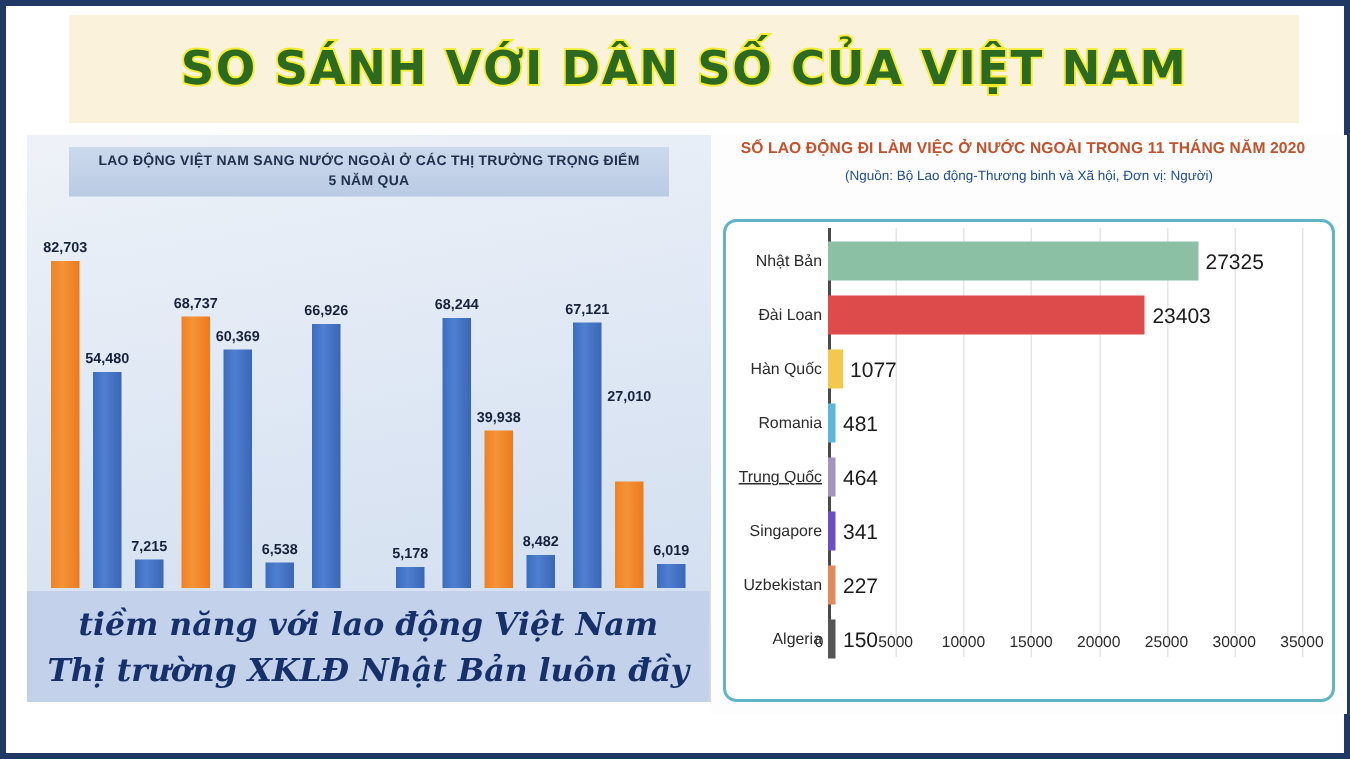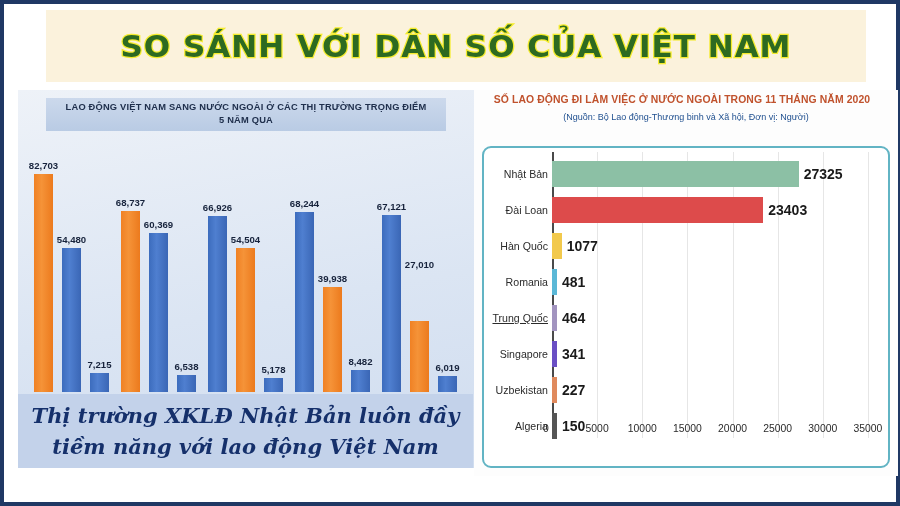--- a/index.html
+++ b/index.html
@@ -110,21 +110,21 @@
     position:absolute;top:0;bottom:0;width:1px;background:#e6e6e6;
   }
   .axisline{
     position:absolute;top:0;bottom:0;width:2px;background:#4a4a4a;left:0;
   }
   .hrow{
     position:absolute;left:0;right:0;display:flex;align-items:center;
   }
   .hbar{height:26px;}
   .hval{
-    font-size:14px;font-weight:bold;color:#1a1a1a;margin-left:5px;white-space:nowrap;
+    font-size:14px;font-weight:normal;color:#1a1a1a;margin-left:5px;white-space:nowrap;
   }
   .hcat{
     position:absolute;width:62px;text-align:right;
     font-size:10.6px;color:#2b2b2b;white-space:nowrap;
   }
   .xtick{
     position:absolute;bottom:4px;font-size:10.4px;color:#2b2b2b;
     transform:translateX(-50%);white-space:nowrap;
   }
 </style>
@@ -173,24 +173,20 @@
           <div class="bar-val">6,538</div>
           <div class="bar-rect blue" style="height: 17.2338px;"></div>
         </div>
         <div class="bar-cat" style="left: 152px; width: 33px;">Hàn Quốc</div>
         <div class="grp-label" style="left: 103px; width: 75px;">Năm 2018</div>
         <div class="bar-slot" style="left: 190px; width: 19px;">
           <div class="bar-val">66,926</div>
           <div class="bar-rect blue" style="height: 176.413px;"></div>
         </div>
         <div class="bar-cat" style="left: 183px; width: 33px;">Đài Loan</div>
-        <div class="bar-slot" style="left: 218px; width: 19px;">
-          <div class="bar-val">54,504</div>
-          <div class="bar-rect orange" style="height: 143.669px;"></div>
-        </div>
         <div class="bar-cat" style="left: 211px; width: 33px;">Nhật Bản</div>
         <div class="bar-slot" style="left: 246px; width: 19px;">
           <div class="bar-val">5,178</div>
           <div class="bar-rect blue" style="height: 13.6489px;"></div>
         </div>
         <div class="bar-cat" style="left: 239px; width: 33px;">Hàn Quốc</div>
         <div class="grp-label" style="left: 190px; width: 75px;">Năm 2017</div>
         <div class="bar-slot" style="left: 277px; width: 19px;">
           <div class="bar-val">68,244</div>
           <div class="bar-rect blue" style="height: 179.887px;"></div>
@@ -220,22 +216,22 @@
         <div class="bar-slot" style="left: 420px; width: 19px;">
           <div class="bar-val">6,019</div>
           <div class="bar-rect blue" style="height: 15.8657px;"></div>
         </div>
         <div class="bar-cat" style="left: 413px; width: 33px;">Hàn Quốc</div>
         <div class="grp-label" style="left: 364px; width: 75px;">Năm 2015</div>
       </div>
   </div>
 
   <div class="caption-box">
+    <div class="caption-line">tiềm năng với lao động Việt Nam</div>
     <div class="caption-line">Thị trường XKLĐ Nhật Bản luôn đầy</div>
-    <div class="caption-line">tiềm năng với lao động Việt Nam</div>
   </div>
 
   <div class="right-panel">
     <div class="rp-title">SỐ LAO ĐỘNG ĐI LÀM VIỆC Ở NƯỚC NGOÀI TRONG 11 THÁNG NĂM 2020</div>
     <div class="rp-sub">(Nguồn:  Bộ Lao động-Thương binh và Xã hội, Đơn vị: Người)</div>
     <div class="rp-chartbox">
       <div class="rp-plot" id="chartR">
           <div class="gridline" style="left: 45.1351px;"></div>
           <div class="gridline" style="left: 90.2703px;"></div>
           <div class="gridline" style="left: 135.405px;"></div>

